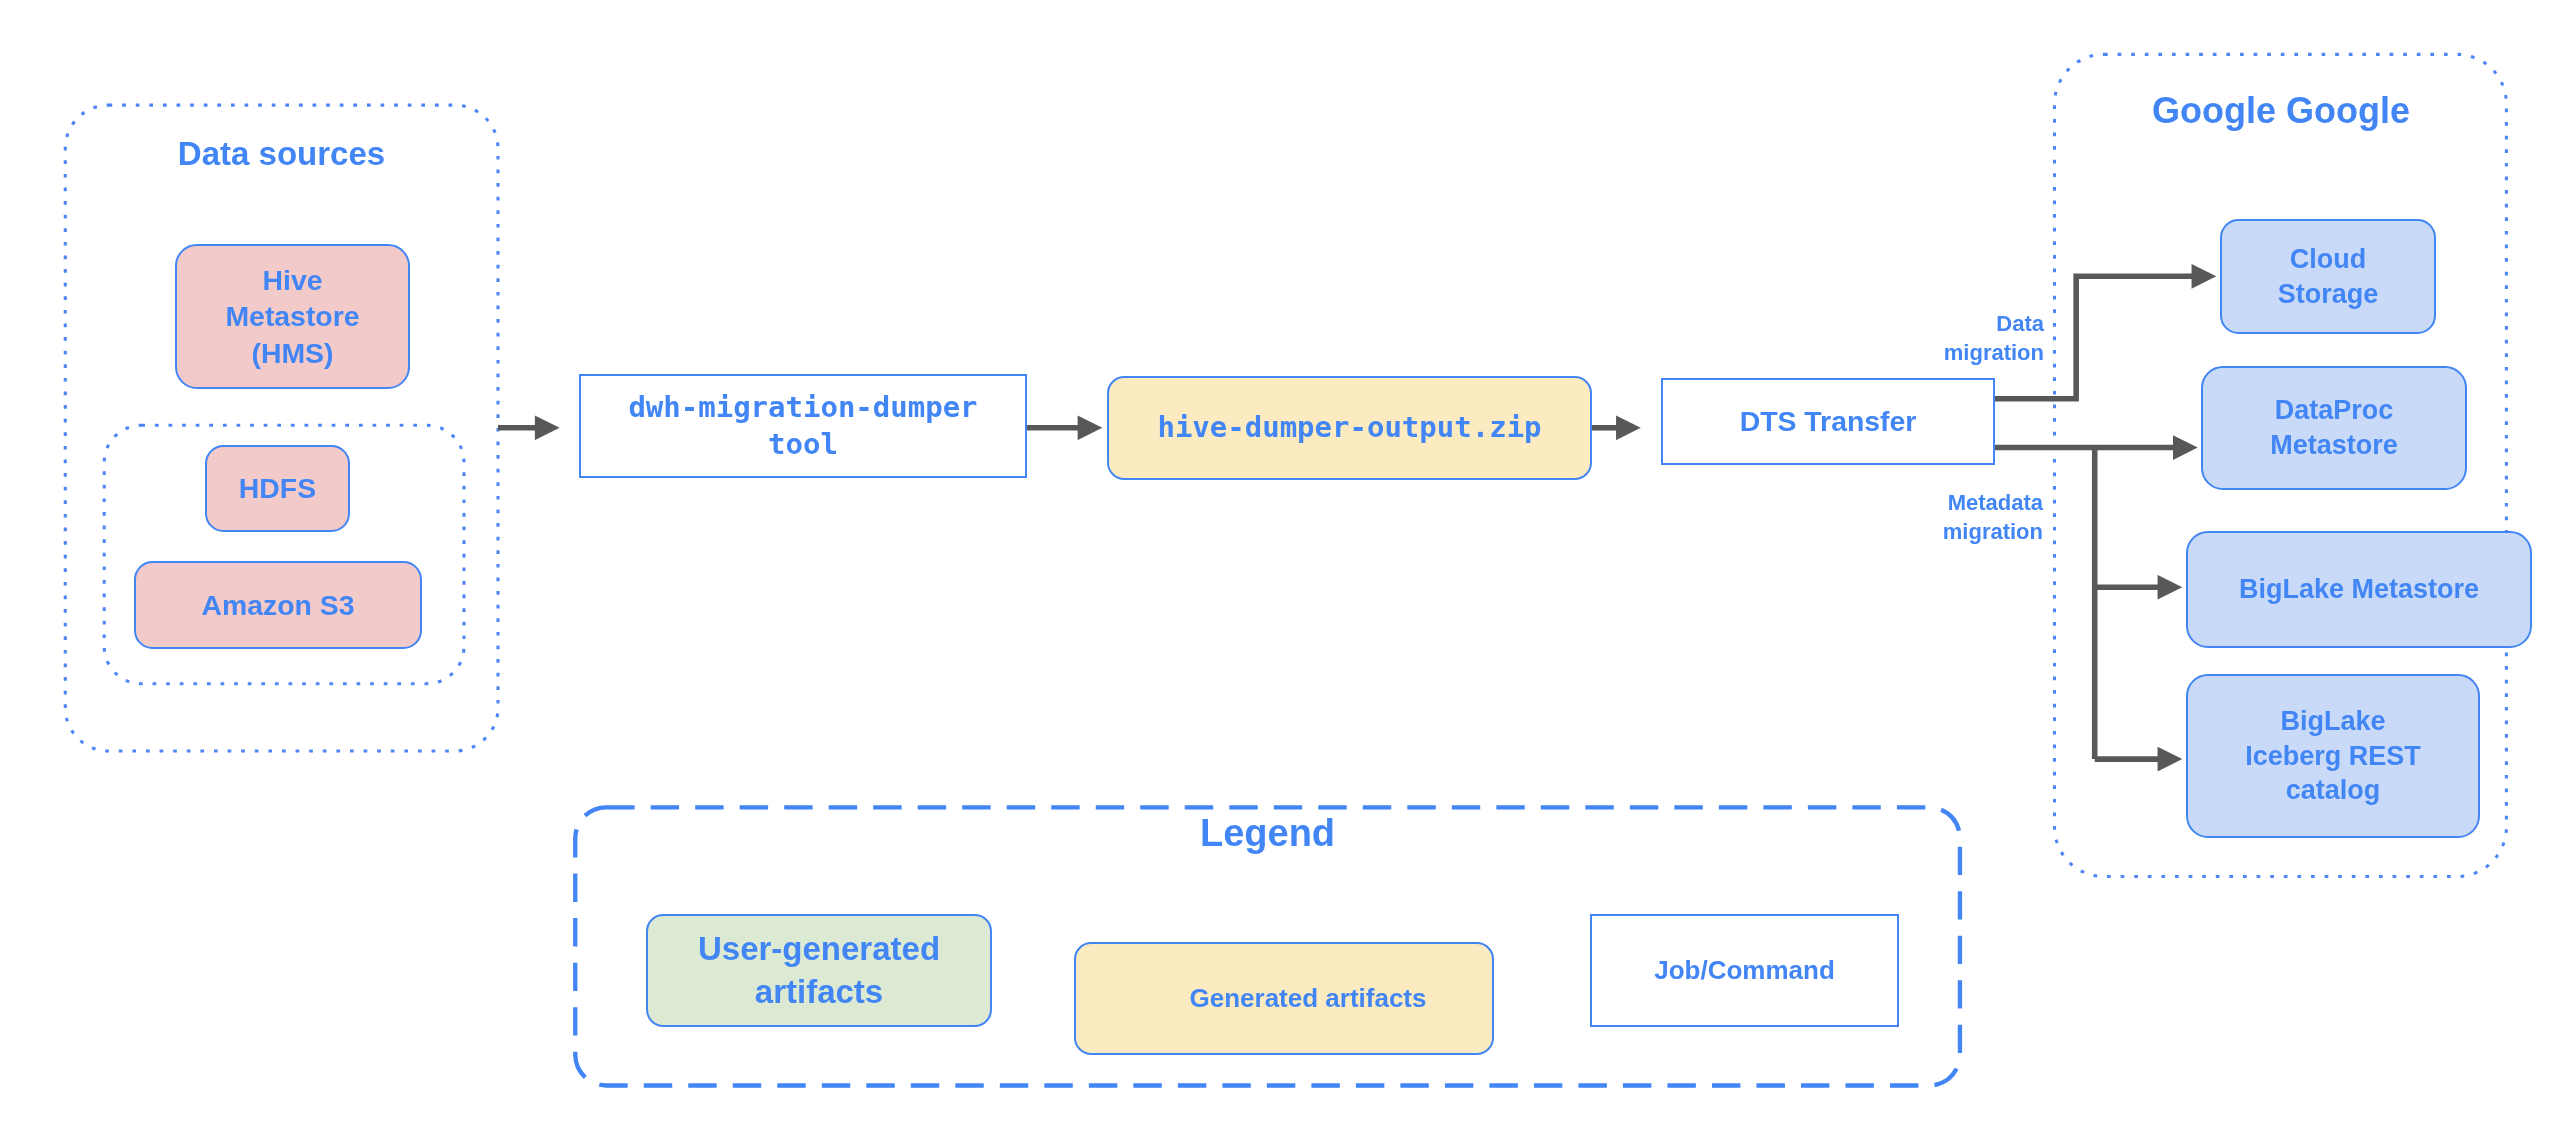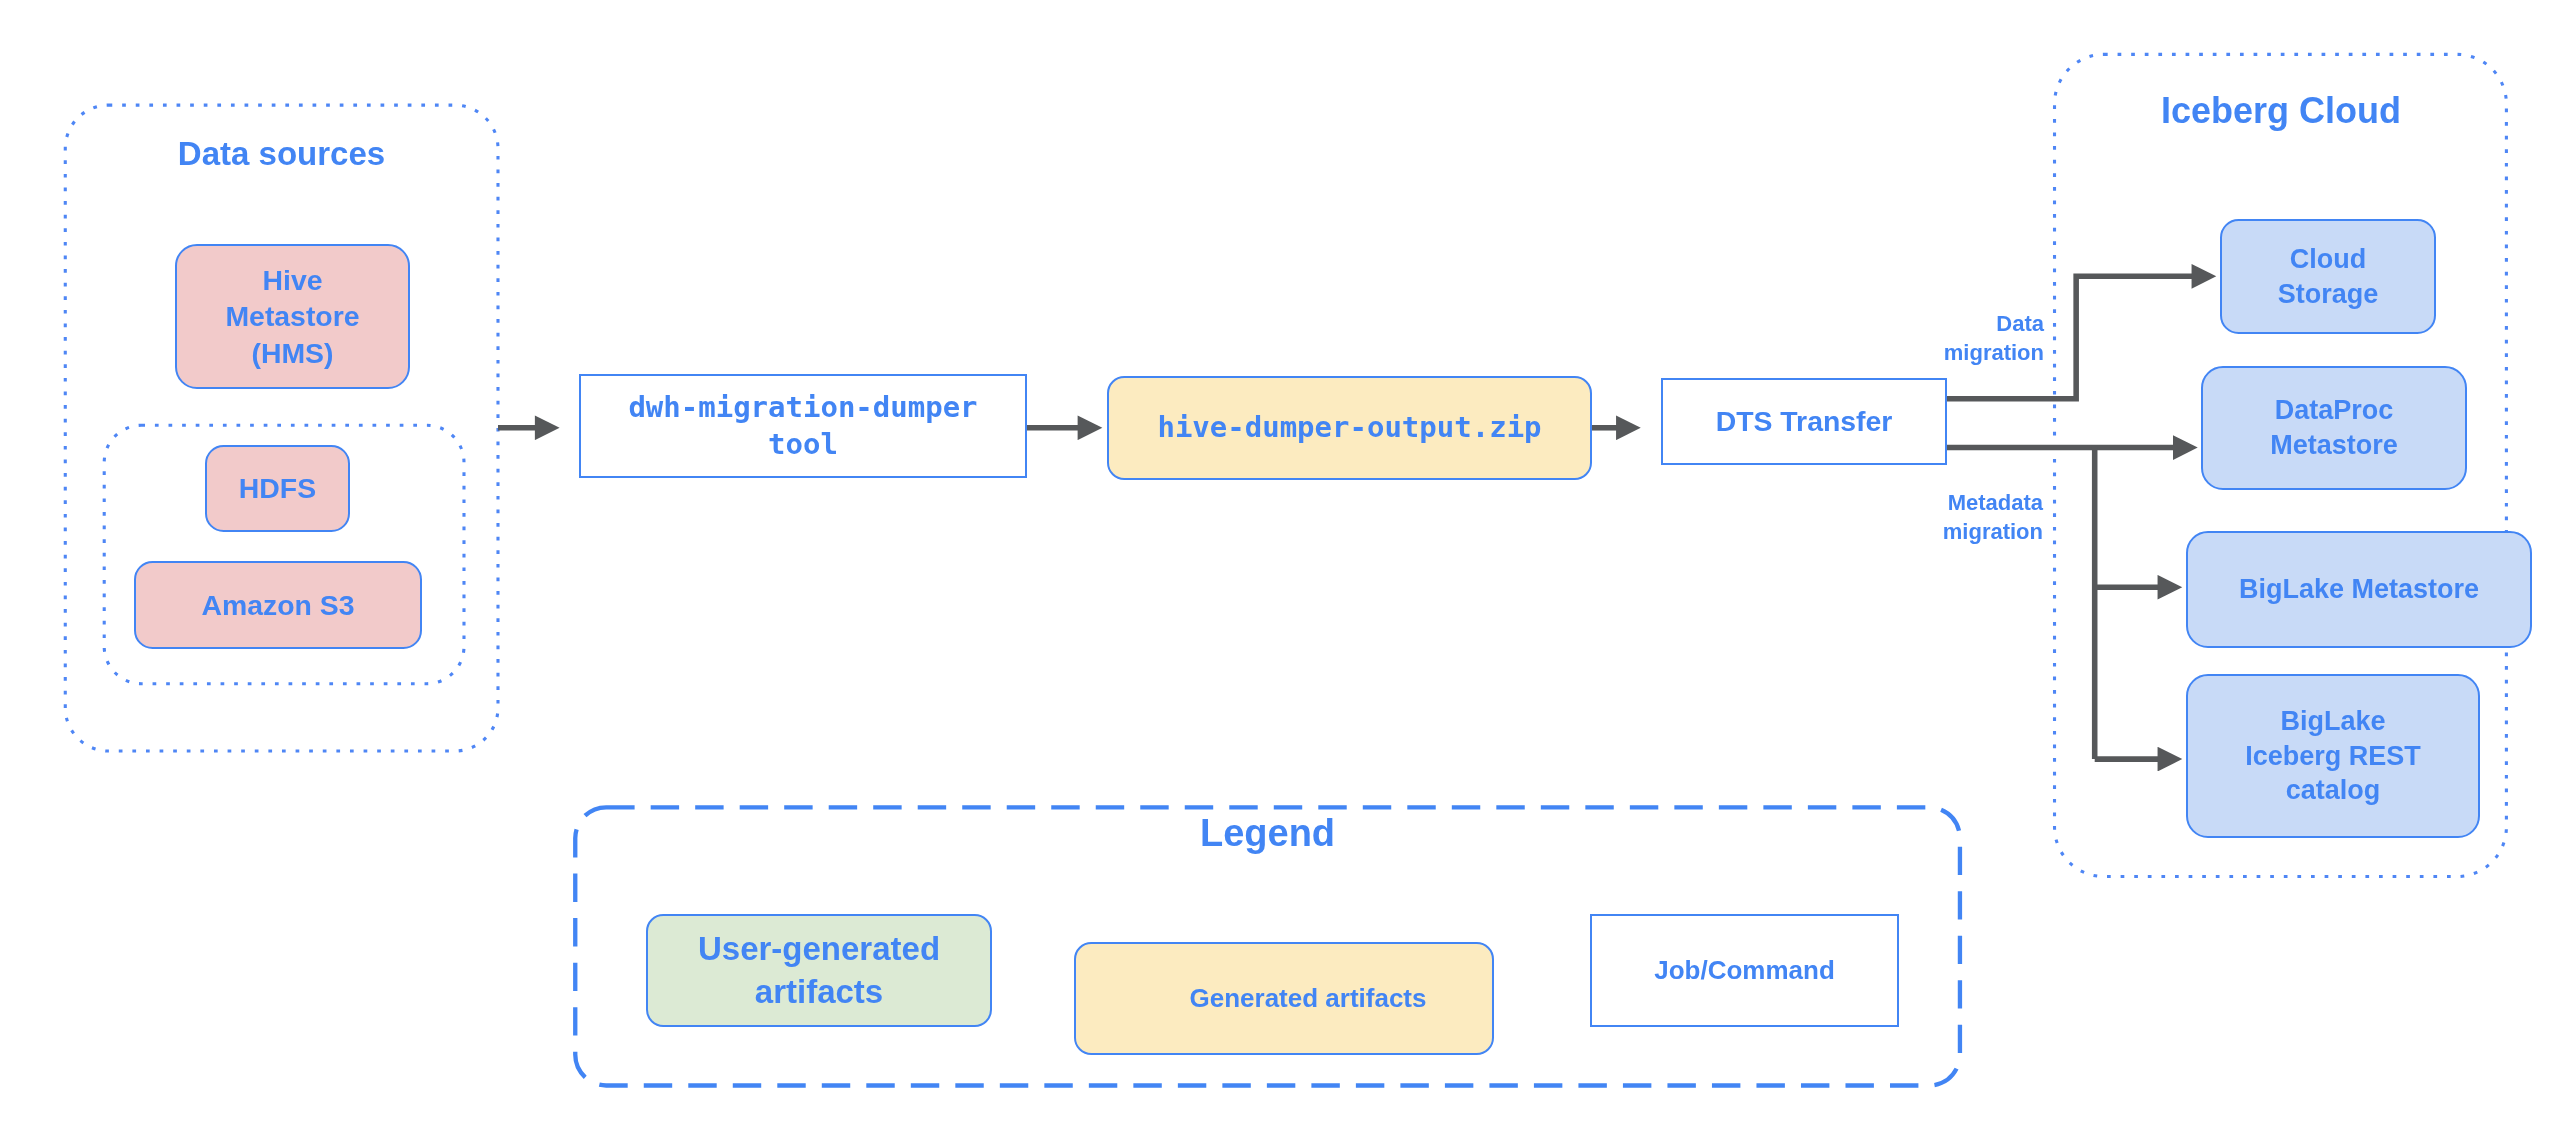--- a/index.html
+++ b/index.html
@@ -95,28 +95,28 @@
   </div>
 
   <div class="node white mono" style="left:563px;top:374px;width:448px;height:104px;font-size:29px;padding:0 36px;">
     <span>dwh-migration-dumper tool</span>
   </div>
 
   <div class="node yellow mono" style="left:1107px;top:376px;width:485px;height:104px;border-radius:17.3px;font-size:29px;">
     <span>hive-dumper-output.zip</span>
   </div>
 
-  <div class="node white" style="left:1645px;top:378px;width:286px;height:87px;font-size:28.4px;">
+  <div class="node white" style="left:1645px;top:378px;width:334px;height:87px;font-size:28.4px;">
     <span>DTS Transfer</span>
   </div>
 
   <div class="edge-label" style="left:1917px;top:309px;width:127px;">Data migration</div>
   <div class="edge-label" style="left:1904px;top:488px;width:139px;">Metadata migration</div>
 
-  <div class="container-title" style="left:2055px;top:90px;width:452px;font-size:36px;">Iceberg Cloud</div>
+  <div class="container-title" style="left:2055px;top:90px;width:452px;font-size:36px;">Google Google</div>
 
   <div class="node blue" style="left:2201px;top:366px;width:266px;height:124px;border-radius:22px;font-size:27px;padding:0 18.6px;">
     <span>DataProc Metastore</span>
   </div>
 
   <div class="node blue" style="left:2220px;top:219px;width:216px;height:115px;border-radius:18.6px;font-size:27px;padding:0 21.6px;">
     <span>Cloud Storage</span>
   </div>
 
   <div class="node blue" style="left:2186px;top:531px;width:346px;height:117px;border-radius:22px;font-size:27px;padding:12px 37px;">

